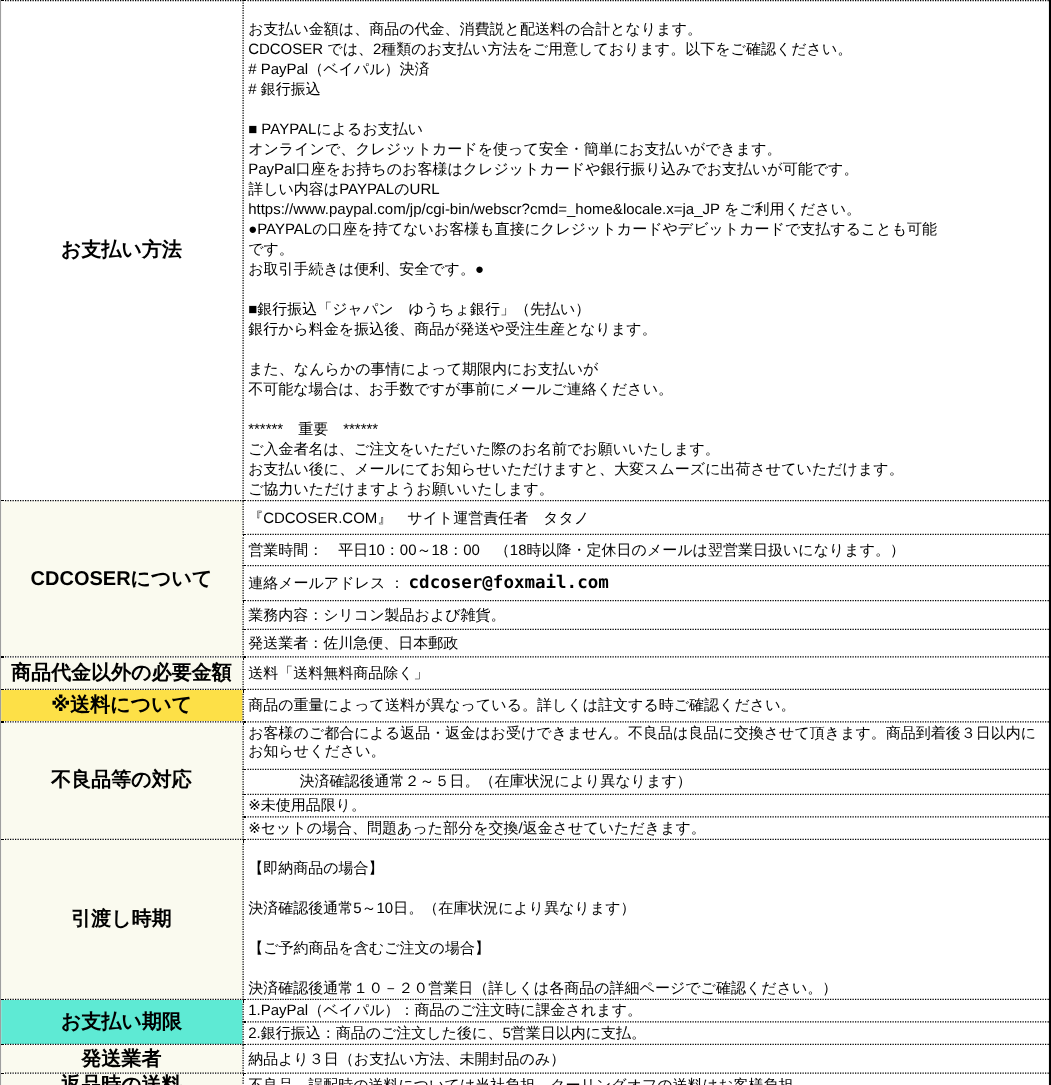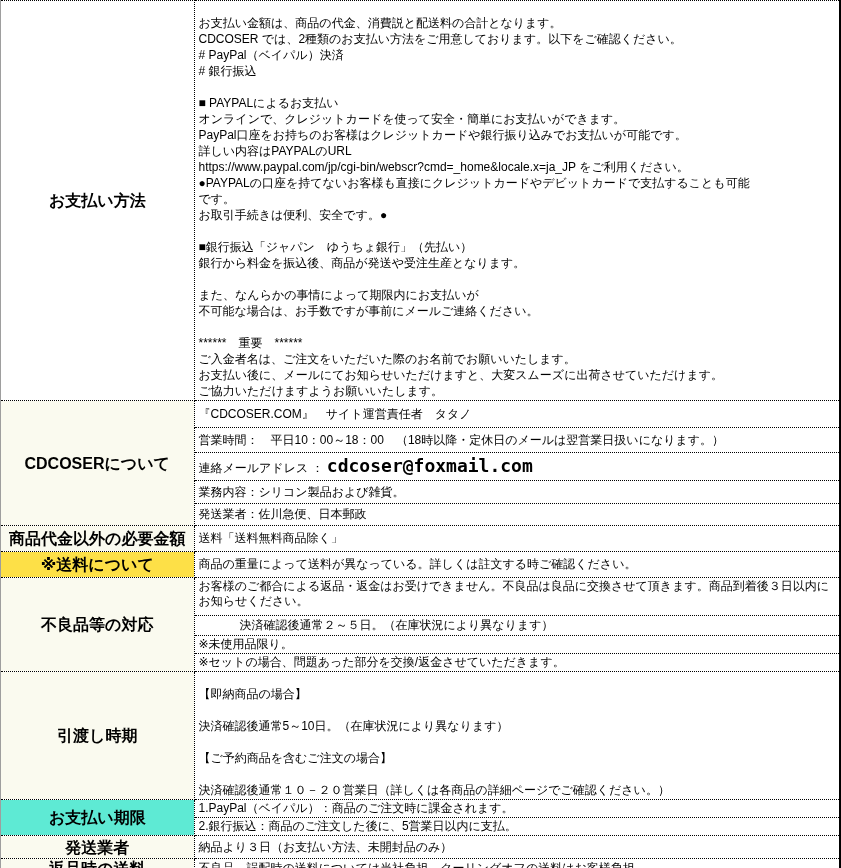--- a/index.html
+++ b/index.html
@@ -43,21 +43,21 @@
   }
   td.pre{
     white-space:pre-wrap;
     vertical-align:top;
     line-height:16px;
     padding-top:14px;
   }
   .email{
     font-family:"DejaVu Sans Mono","Liberation Mono",monospace;
     font-weight:bold;
-    font-size:18px;
+    font-size:14px;
   }
   
   .h397{height:397px;}
   .h27{height:27px;} .h25{height:25px;} .h28{height:28px;}
   .h23{height:23px;} .h22{height:22px;} .h26{height:26px;}
   .h38{height:38px;vertical-align:top;}
   .h20{height:20px;padding-left:45px;} .h16{height:16px;} .h15{height:15px;}
   .h125{height:125px;}
   .h18{height:18px;}
 </style>

